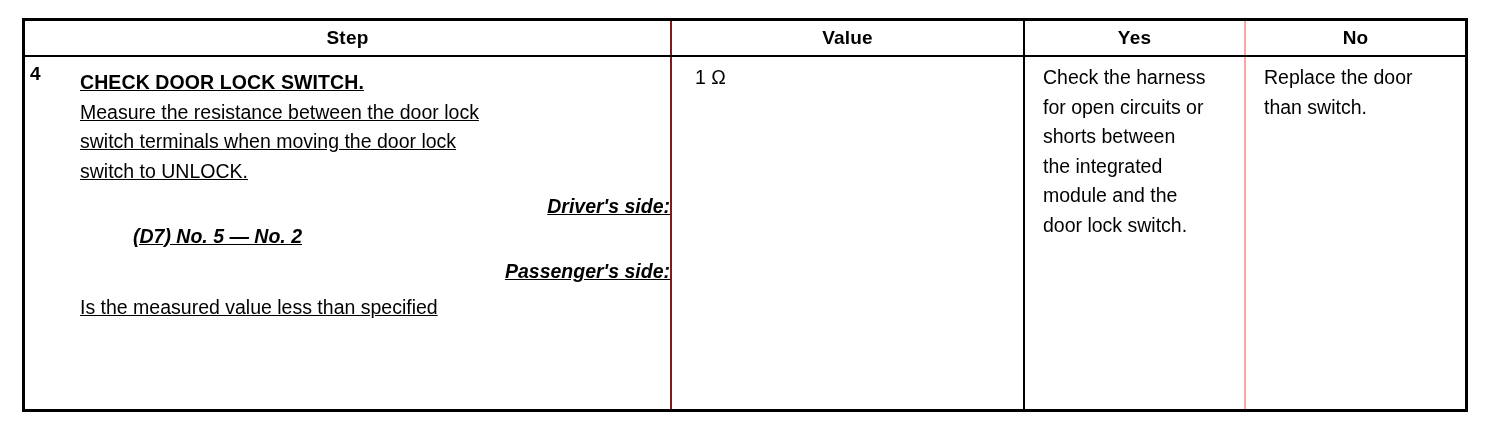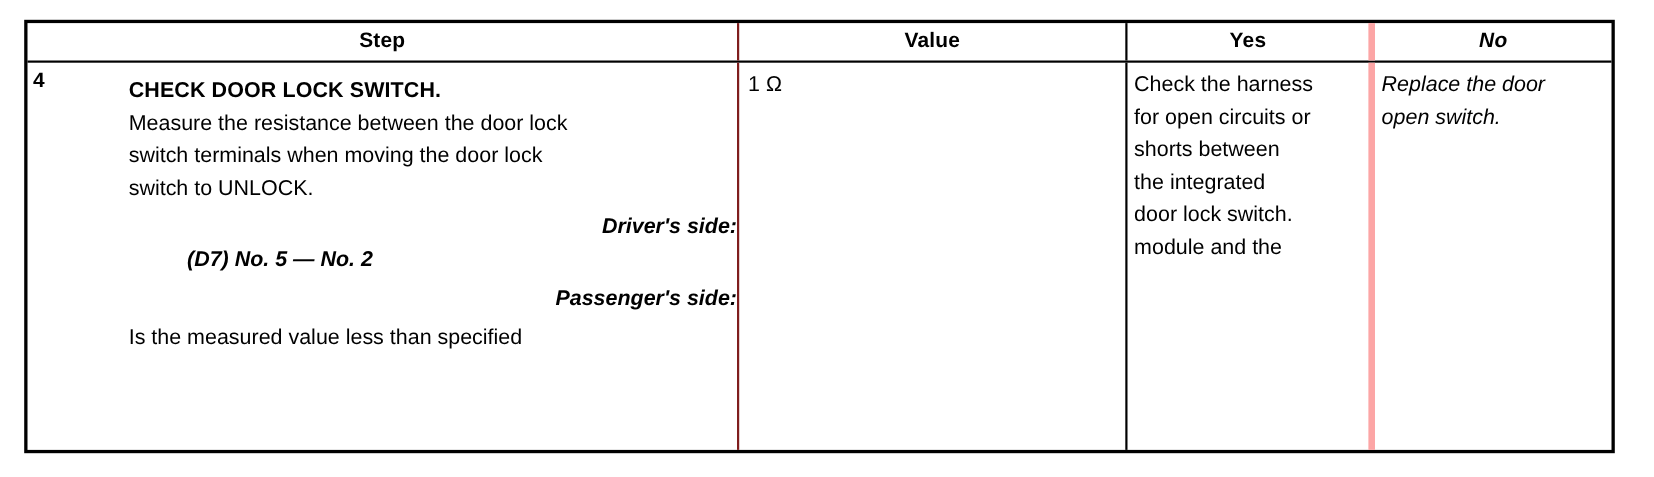--- a/index.html
+++ b/index.html
@@ -43,21 +43,21 @@
   }
   .tbody-row {
     display: flex;
     height: 352px;
     box-sizing: border-box;
   }
 
   .col-step   { width: 645px; box-sizing: border-box; }
   .col-value  { width: 353px; box-sizing: border-box; border-left: 2px solid #7f1d1d; }
   .col-yes    { width: 221px; box-sizing: border-box; border-left: 2px solid #000; }
-  .col-no     { width: 221px; box-sizing: border-box; border-left: 6px solid #fca5a5; font-style: italic; }
+  .col-no     { width: 221px; box-sizing: border-box; border-left: 2px solid #fca5a5; }
 
   .th {
     display: flex;
     align-items: center;
     justify-content: center;
     font-size: 19px;
     font-weight: bold;
     letter-spacing: 0.2px;
     height: 100%;
   }
@@ -75,22 +75,23 @@
   }
   .step-number {
     position: absolute;
     left: 5px;
     top: 6px;
     font-size: 19px;
     font-weight: bold;
     line-height: 22px;
   }
   .step-body {
-    margin-left: 92px;
+    margin-left: 55px;
     padding-top: 5px;
+    text-decoration: underline;
   }
   .step-line {
     font-size: 19.5px;
     line-height: 29.5px;
     white-space: nowrap;
   }
   .step-line.bold {
     font-weight: bold;
     letter-spacing: 0.1px;
   }
@@ -100,29 +101,30 @@
   }
   .ind-1 { padding-left: 30px; }
   .ind-2 { padding-left: 37px; text-align: right; }
   .ind-3 { padding-left: 53px; }
   .gap-top { margin-top: 6px; }
 
   
   .value-text {
     font-size: 19.5px;
     line-height: 29.5px;
-    padding-left: 8px;
+    padding-left: 23px;
   }
 
   
   .wrap-text {
     font-size: 19.5px;
     line-height: 29.5px;
     padding-left: 6px;
     padding-right: 4px;
+    margin-left: 12px;
   }
   .wrap-text .wl { white-space: nowrap; display: block; }
 </style>
 </head>
 <body>
 
 <div id="page">
 
   <div class="diag-table">
 
@@ -158,27 +160,27 @@
       <div class="col-value td">
         <div class="value-text">1 Ω</div>
       </div>
 
       <div class="col-yes td">
         <div class="wrap-text">
           <span class="wl">Check the harness</span>
           <span class="wl">for open circuits or</span>
           <span class="wl">shorts between</span>
           <span class="wl">the integrated</span>
+          <span class="wl">module and the</span>
           <span class="wl">door lock switch.</span>
-          <span class="wl">module and the</span>
         </div>
       </div>
 
       <div class="col-no td">
         <div class="wrap-text">
           <span class="wl">Replace the door</span>
-          <span class="wl">open switch.</span>
+          <span class="wl">than switch.</span>
         </div>
       </div>
 
     </div>
   </div>
 </div>
 
 </body></html>

